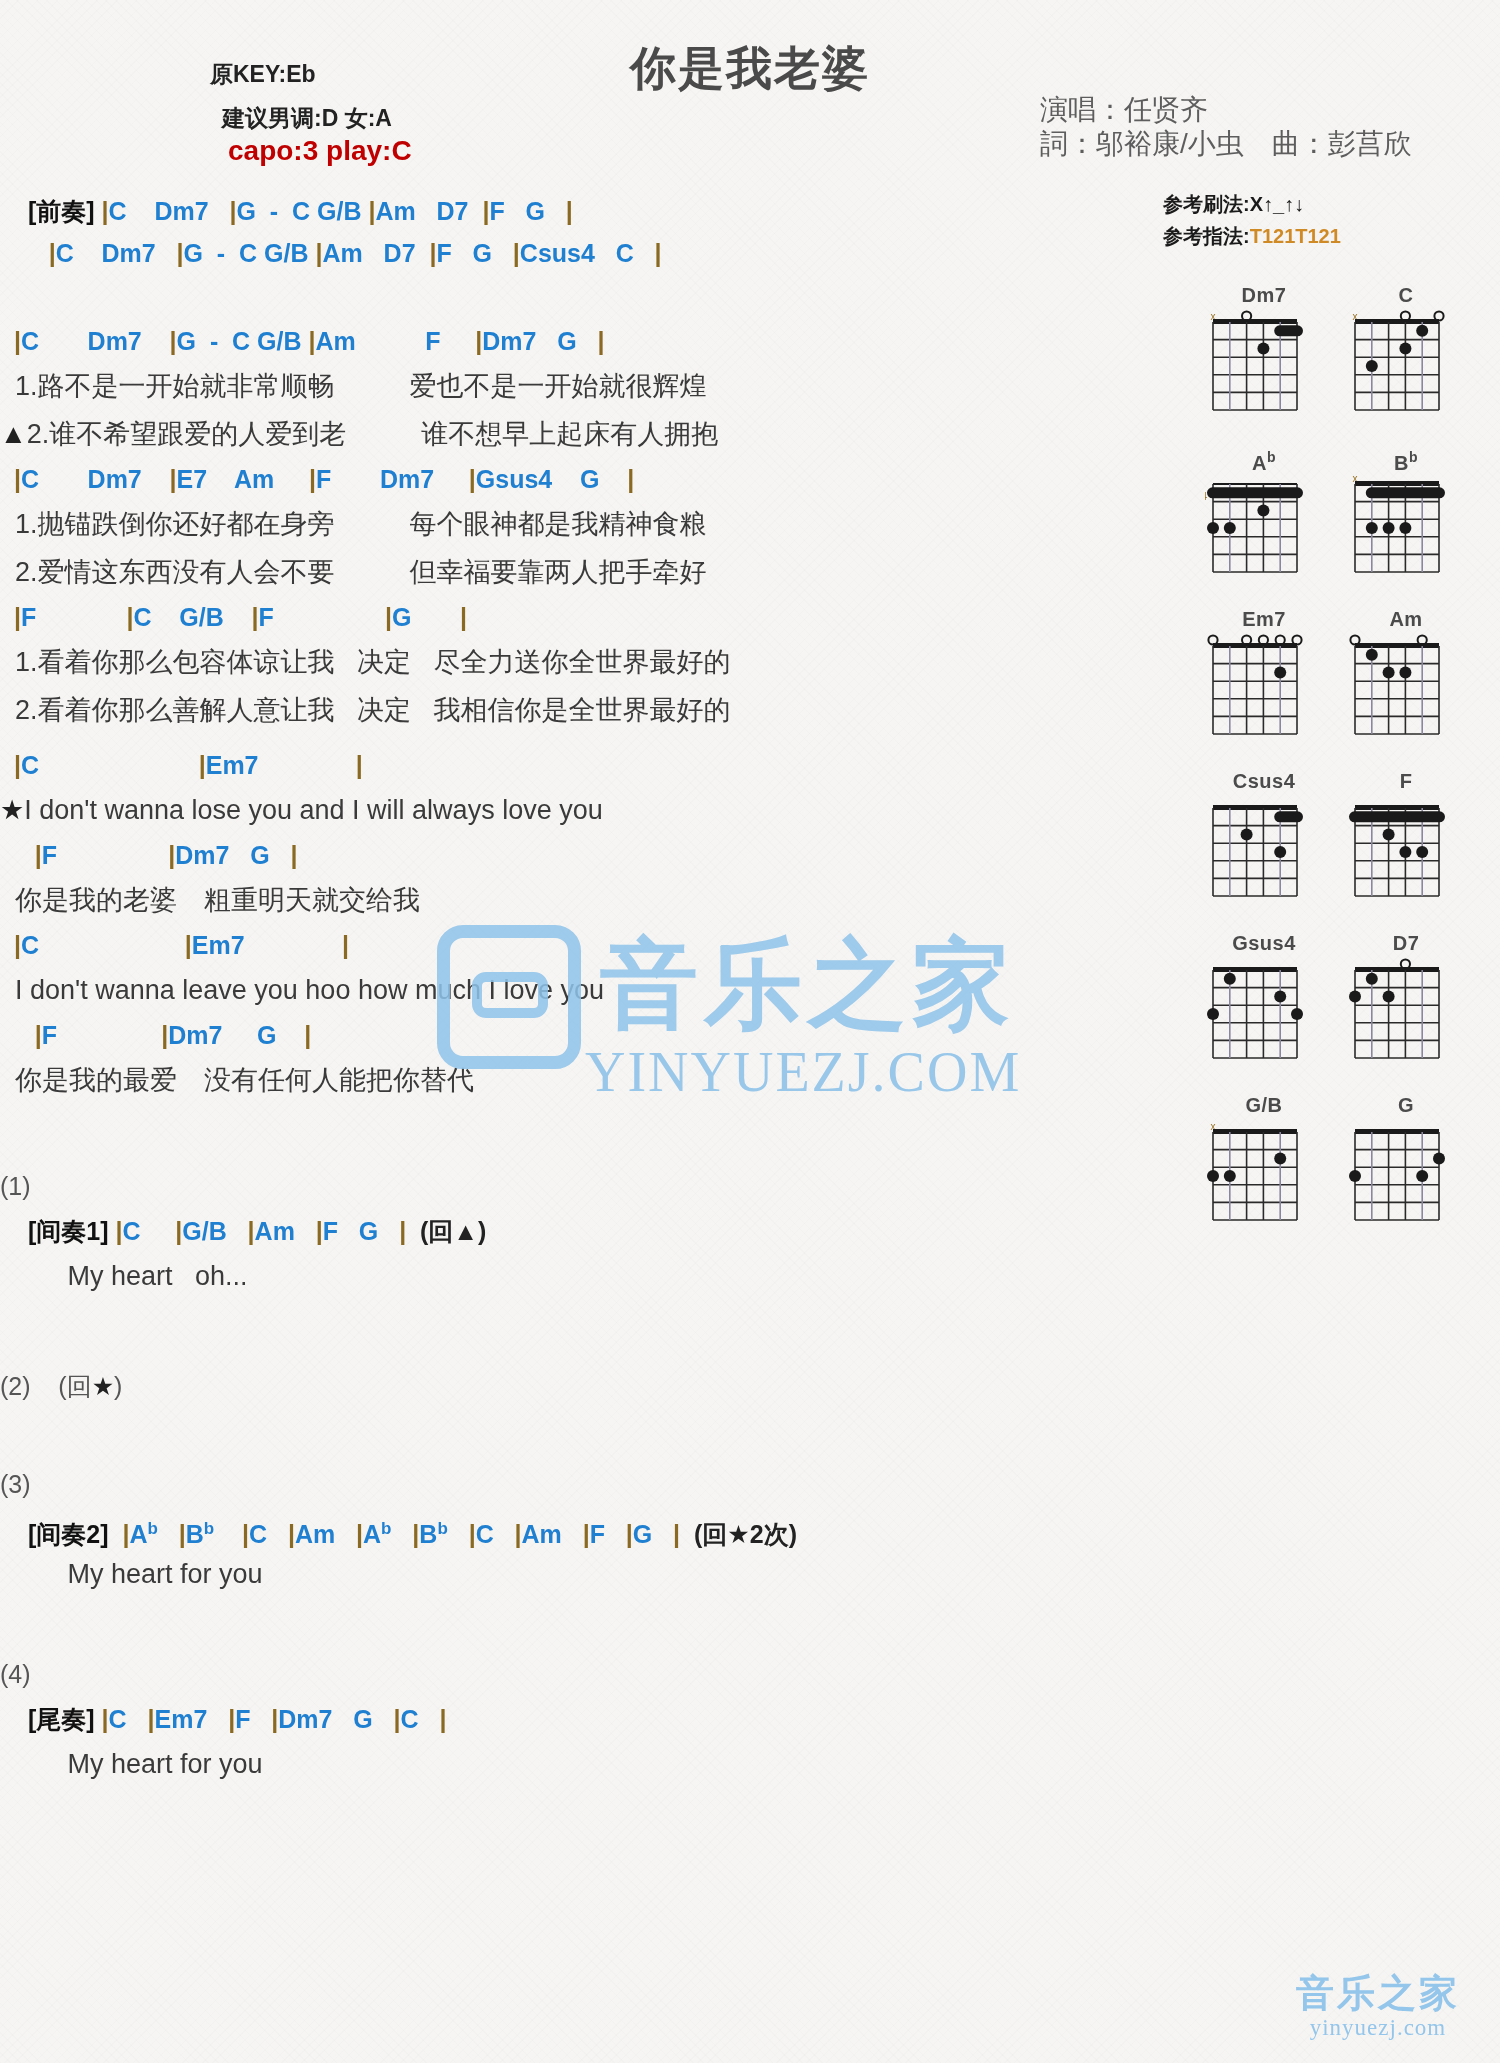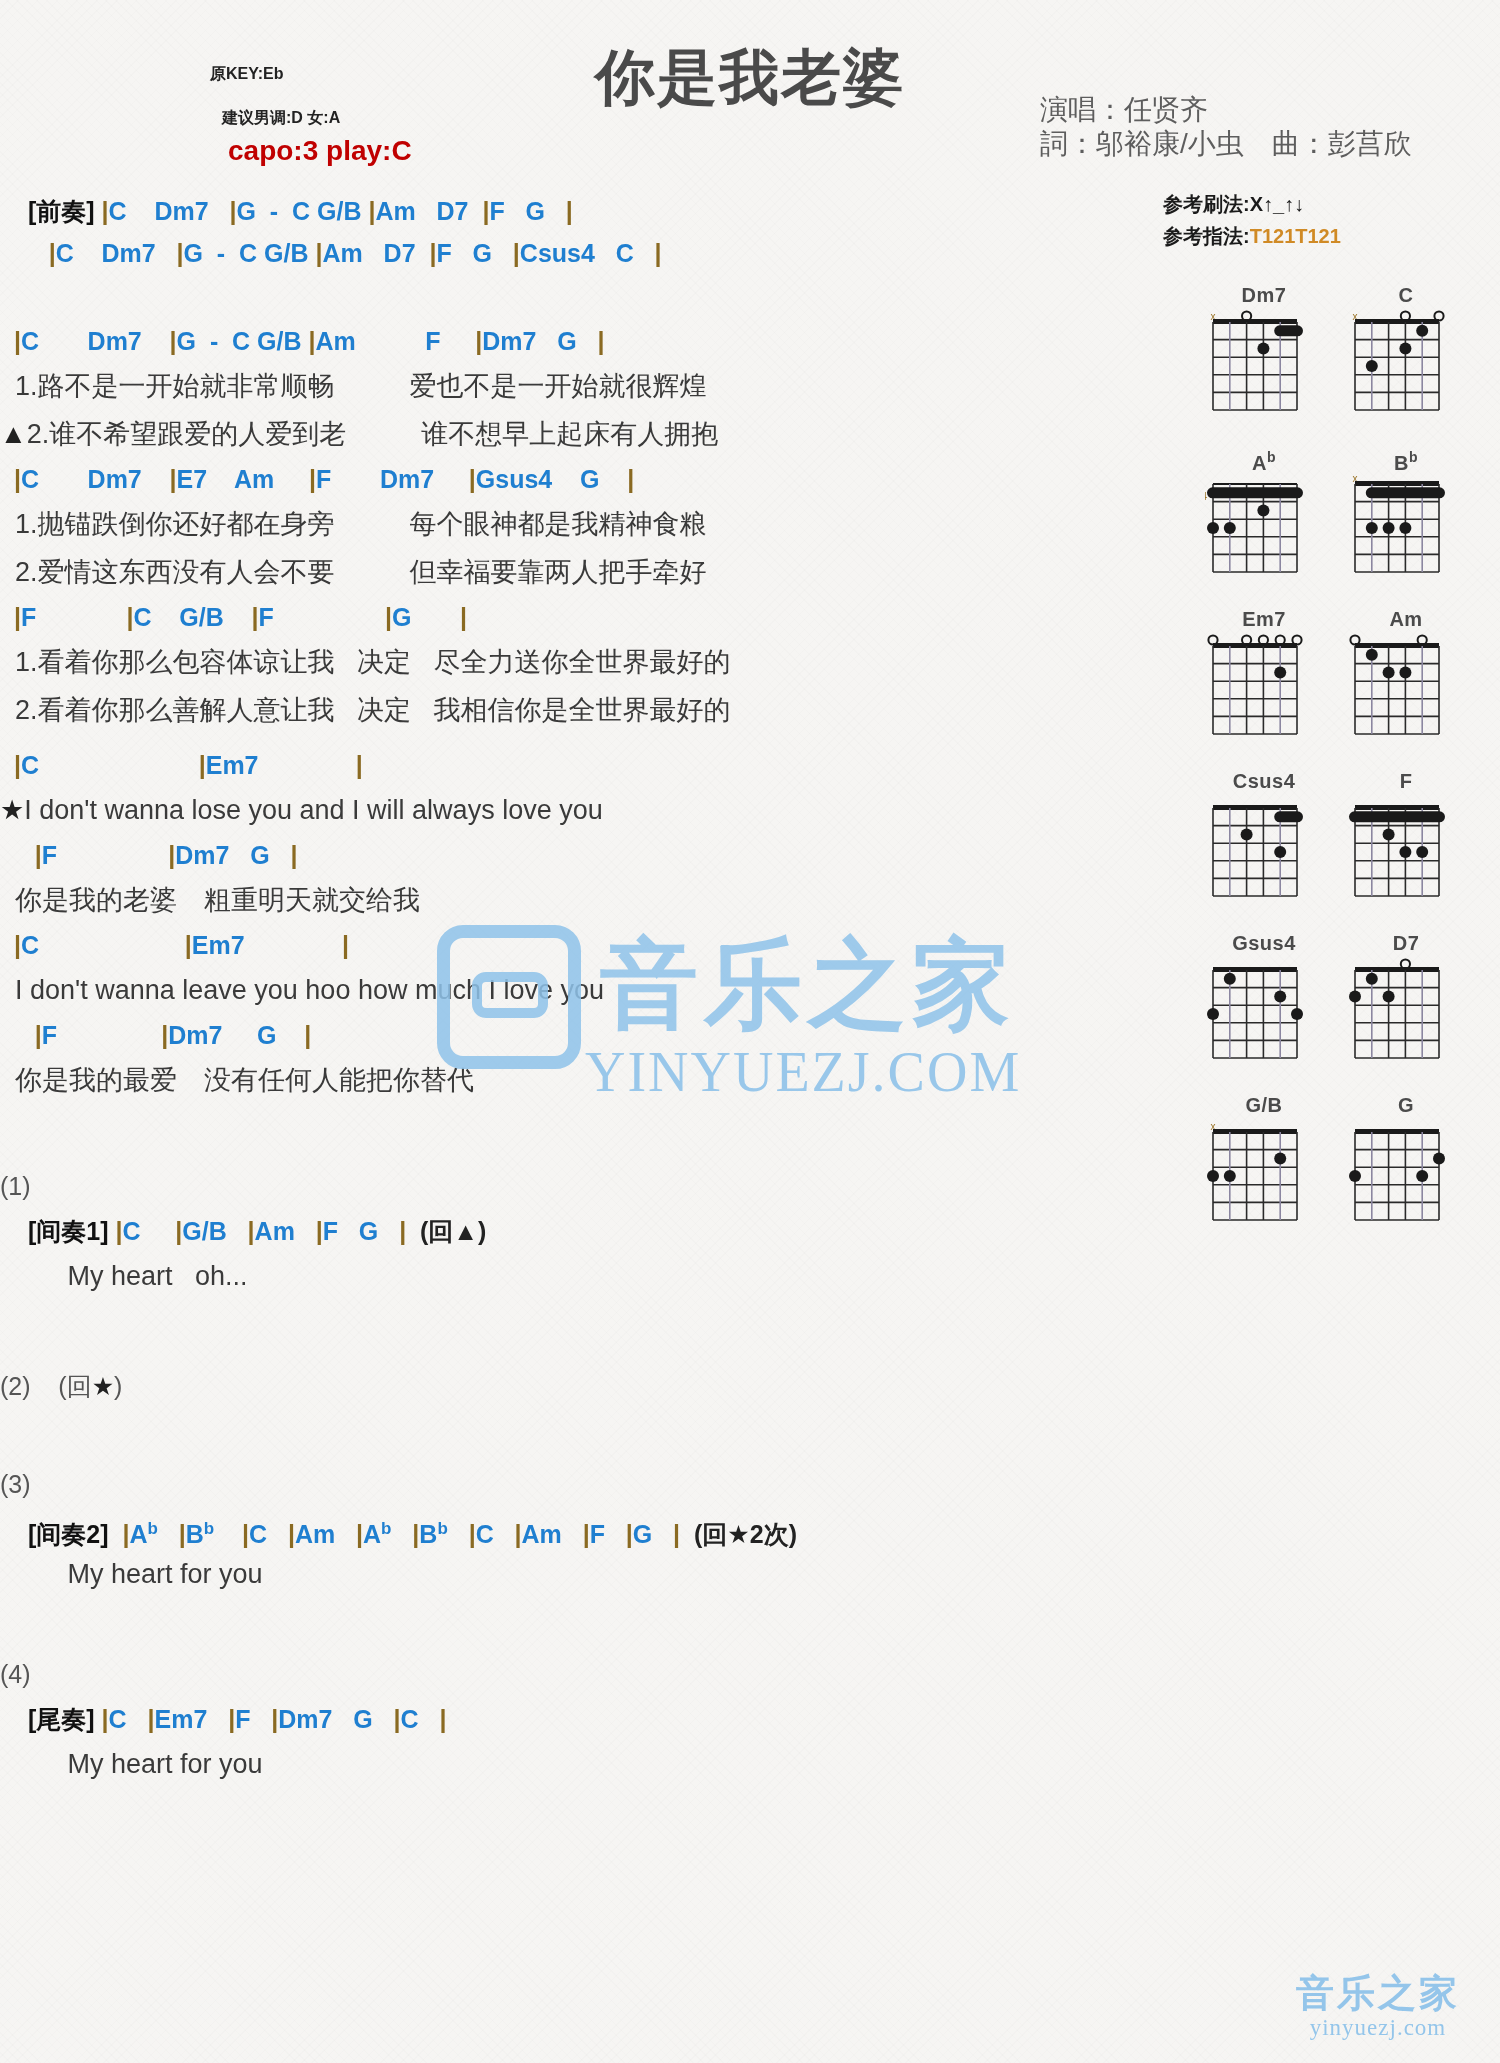--- a/index.html
+++ b/index.html
@@ -22,21 +22,21 @@
       repeating-linear-gradient(45deg, rgba(0,0,0,0.012) 0 1px, transparent 1px 7px),
       repeating-linear-gradient(-45deg, rgba(0,0,0,0.012) 0 1px, transparent 1px 7px),
       #f6f5f3;
   }
 
   
   .hdr-left {
     position: absolute;
     left: 210px;
     top: 52px;
-    font-size: 16px;
+    font-size: 23px;
     color: #222;
     line-height: 44px;
     font-weight: 600;
     white-space: nowrap;
   }
   .hdr-left .l2 { padding-left: 12px; }
   .capo {
     position: absolute;
     left: 228px;
     top: 135px;
@@ -44,21 +44,21 @@
     font-weight: bold;
     color: #c00000;
     white-space: nowrap;
   }
   .title {
     position: absolute;
     left: 0;
     right: 0;
     top: 38px;
     text-align: center;
-    font-size: 60px;
+    font-size: 46px;
     color: #4a4a4a;
     font-weight: 600;
     letter-spacing: 2px;
   }
   .credits {
     position: absolute;
     left: 1040px;
     top: 93px;
     font-size: 28px;
     color: #5d5d5d;

